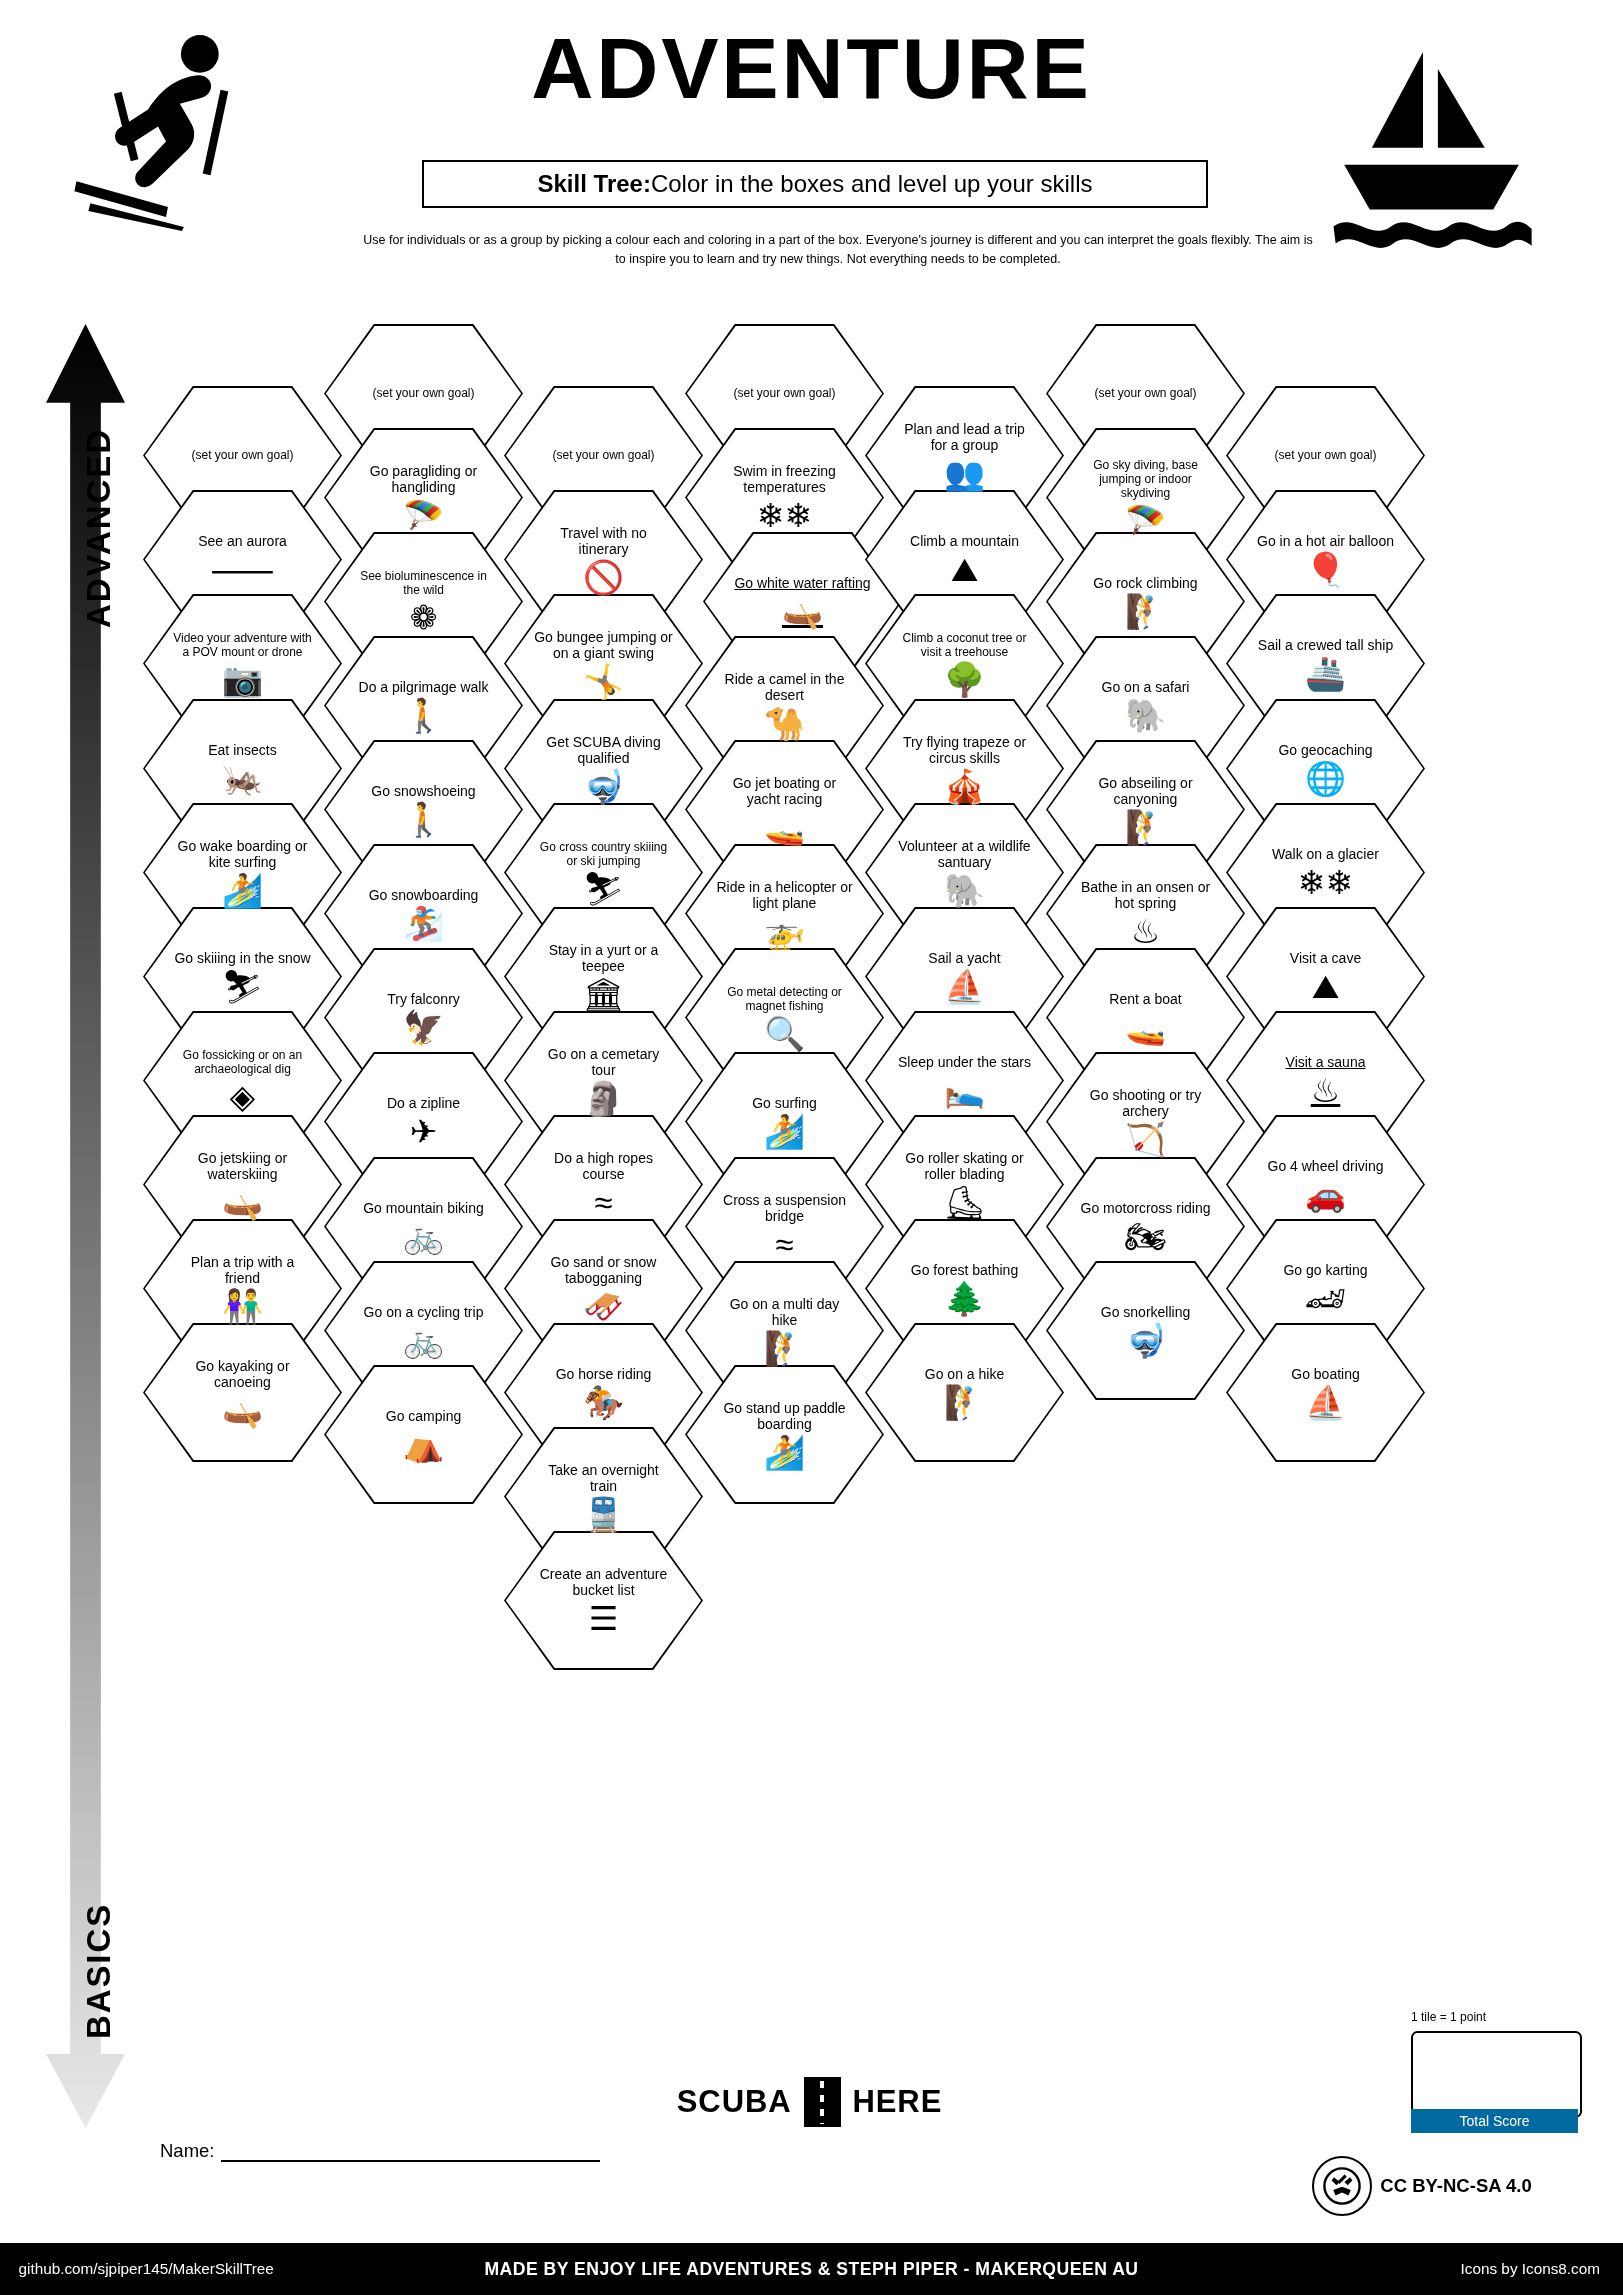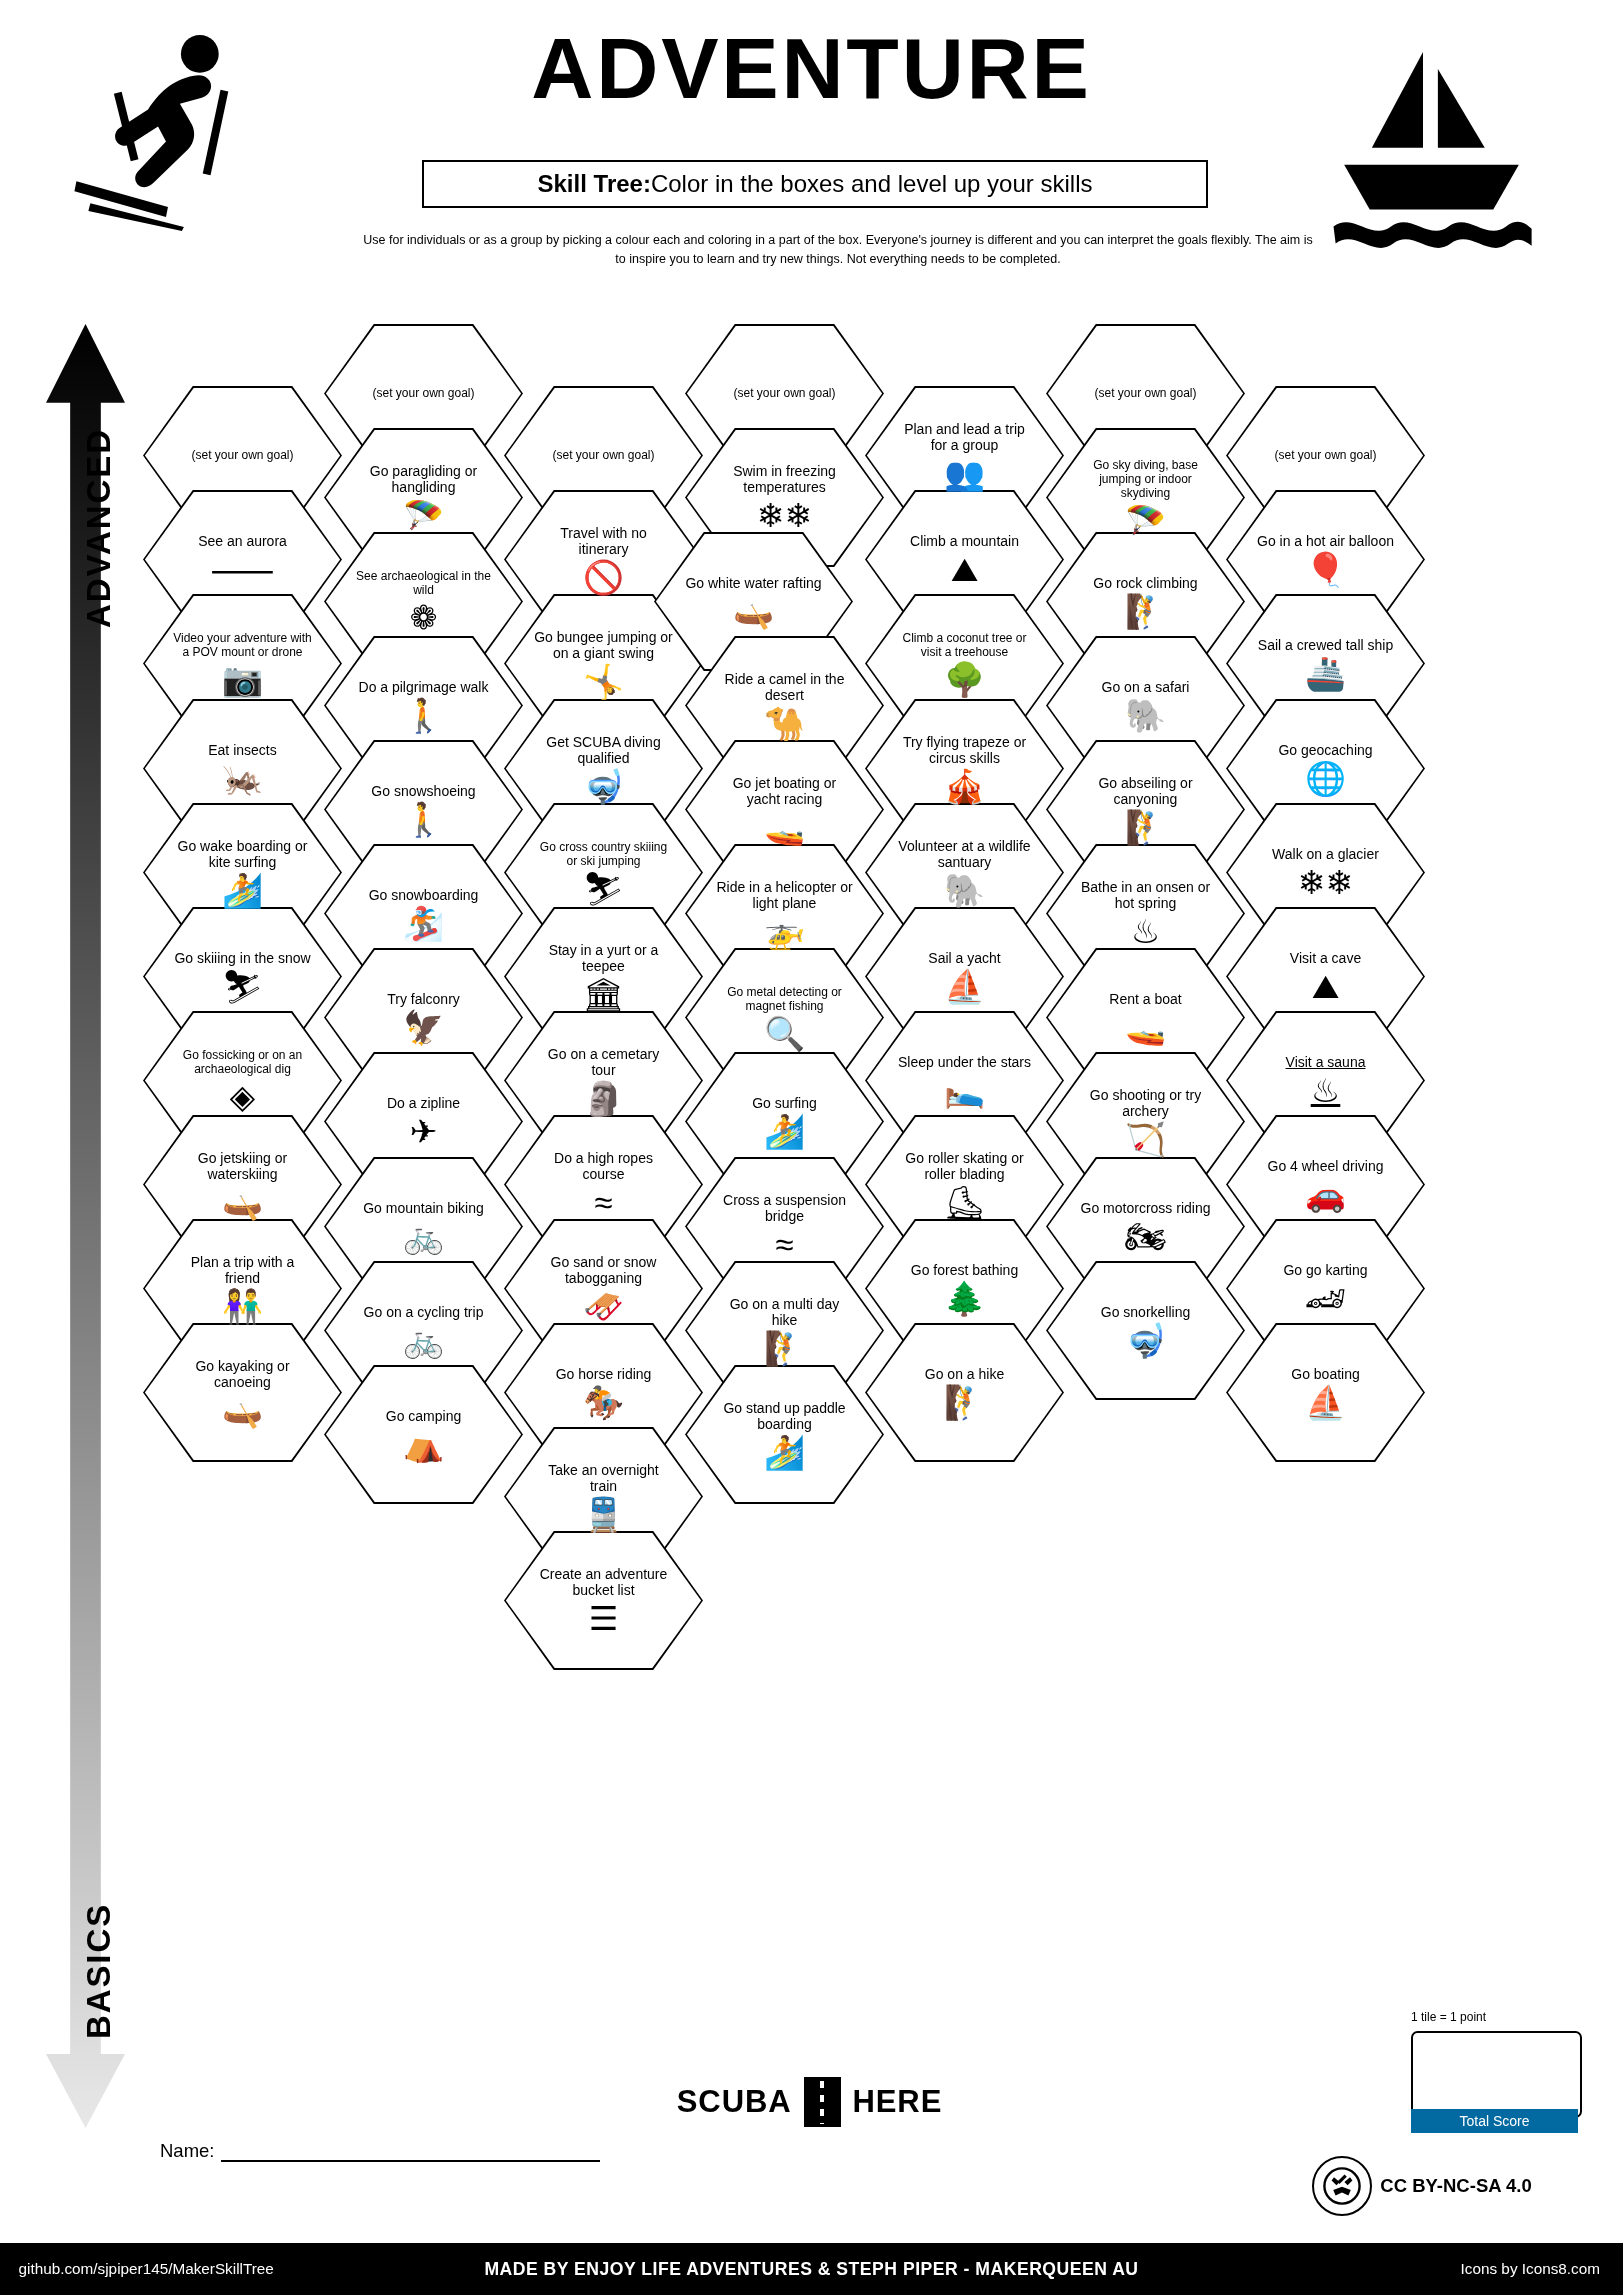--- a/index.html
+++ b/index.html
@@ -245,21 +245,21 @@
         <div class="hexin"></div>
         <div class="content">
           <div class="lbl">Go paragliding or hangliding</div>
           <div class="ico">🪂</div>
         </div>
       </div>
       <div class="hex" style="left: 324px; top: 532px;">
         <div class="hexbg"></div>
         <div class="hexin"></div>
         <div class="content">
-          <div class="lbl small">See archaeological in the wild</div>
+          <div class="lbl small">See bioluminescence in the wild</div>
           <div class="ico">❁</div>
         </div>
       </div>
       <div class="hex" style="left: 324px; top: 636px;">
         <div class="hexbg"></div>
         <div class="hexin"></div>
         <div class="content">
           <div class="lbl">Do a pilgrimage walk</div>
           <div class="ico">🚶</div>
         </div>
@@ -423,21 +423,21 @@
         </div>
       </div>
       <div class="hex" style="left: 685px; top: 428px;">
         <div class="hexbg"></div>
         <div class="hexin"></div>
         <div class="content">
           <div class="lbl">Swim in freezing temperatures</div>
           <div class="ico">❄❄</div>
         </div>
       </div>
-      <div class="hex" style="left: 654px; top: 532px;">
+      <div class="hex" style="left: 703px; top: 532px; text-decoration: underline;">
         <div class="hexbg"></div>
         <div class="hexin"></div>
         <div class="content">
           <div class="lbl">Go white water rafting</div>
           <div class="ico">🛶</div>
         </div>
       </div>
       <div class="hex" style="left: 685px; top: 636px;">
         <div class="hexbg"></div>
         <div class="hexin"></div>

